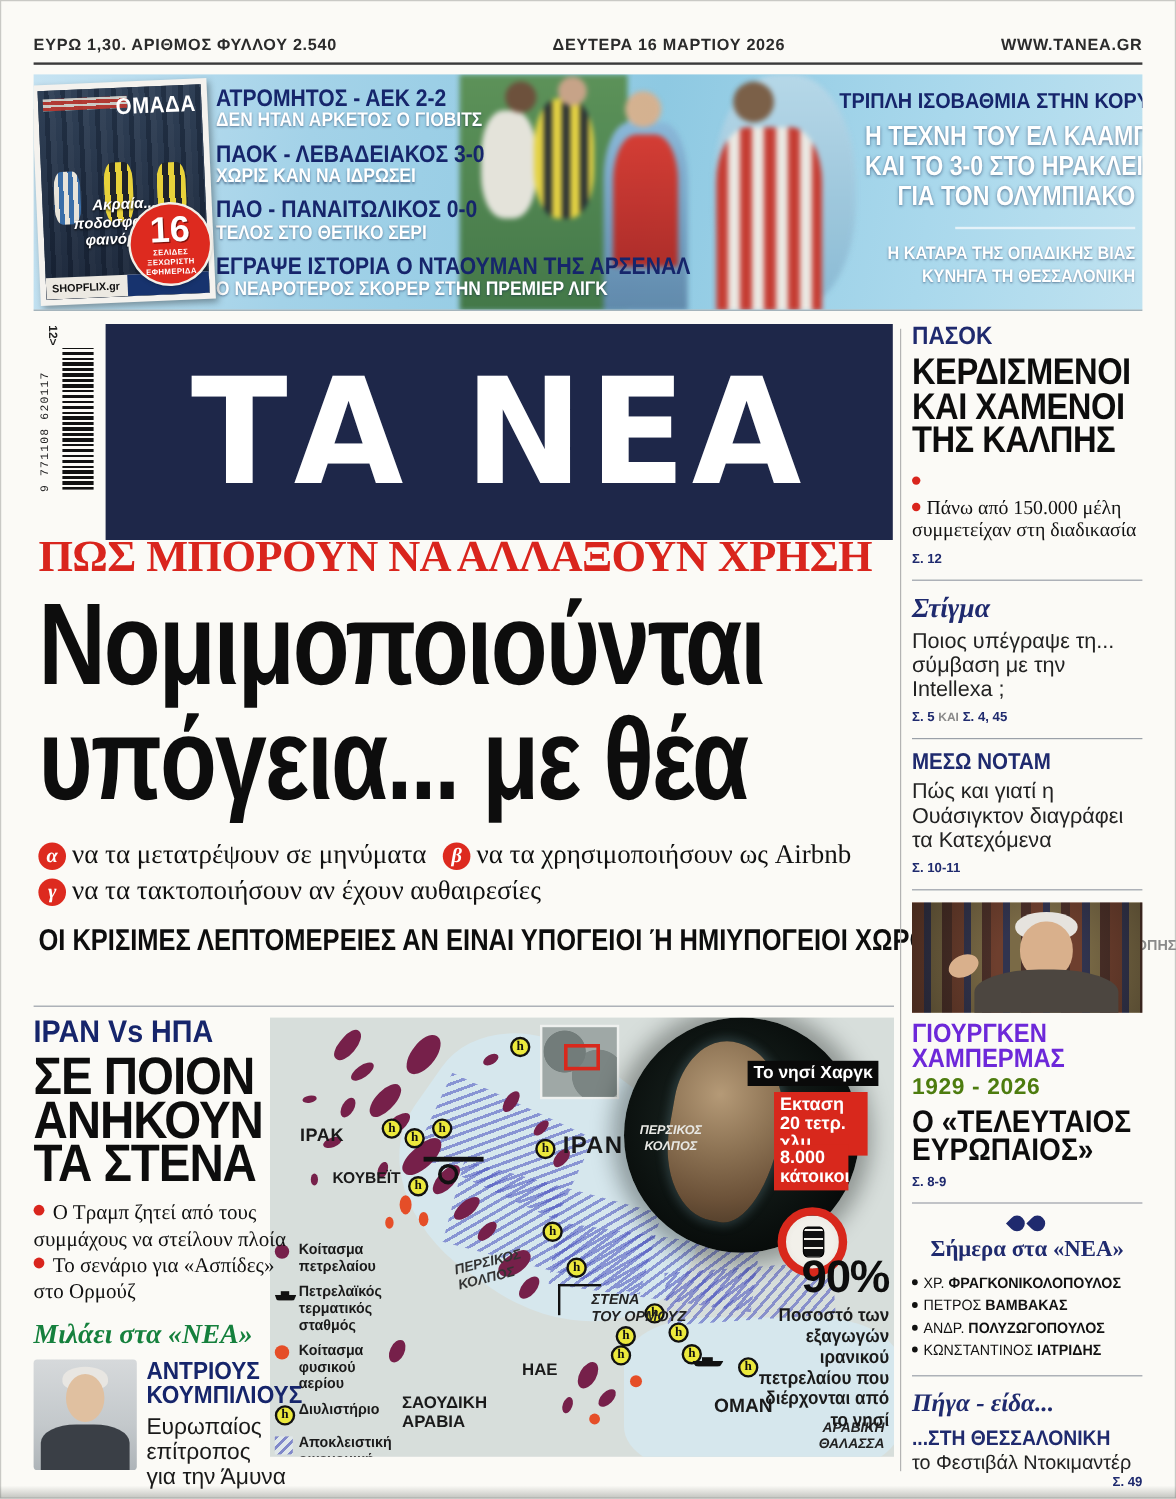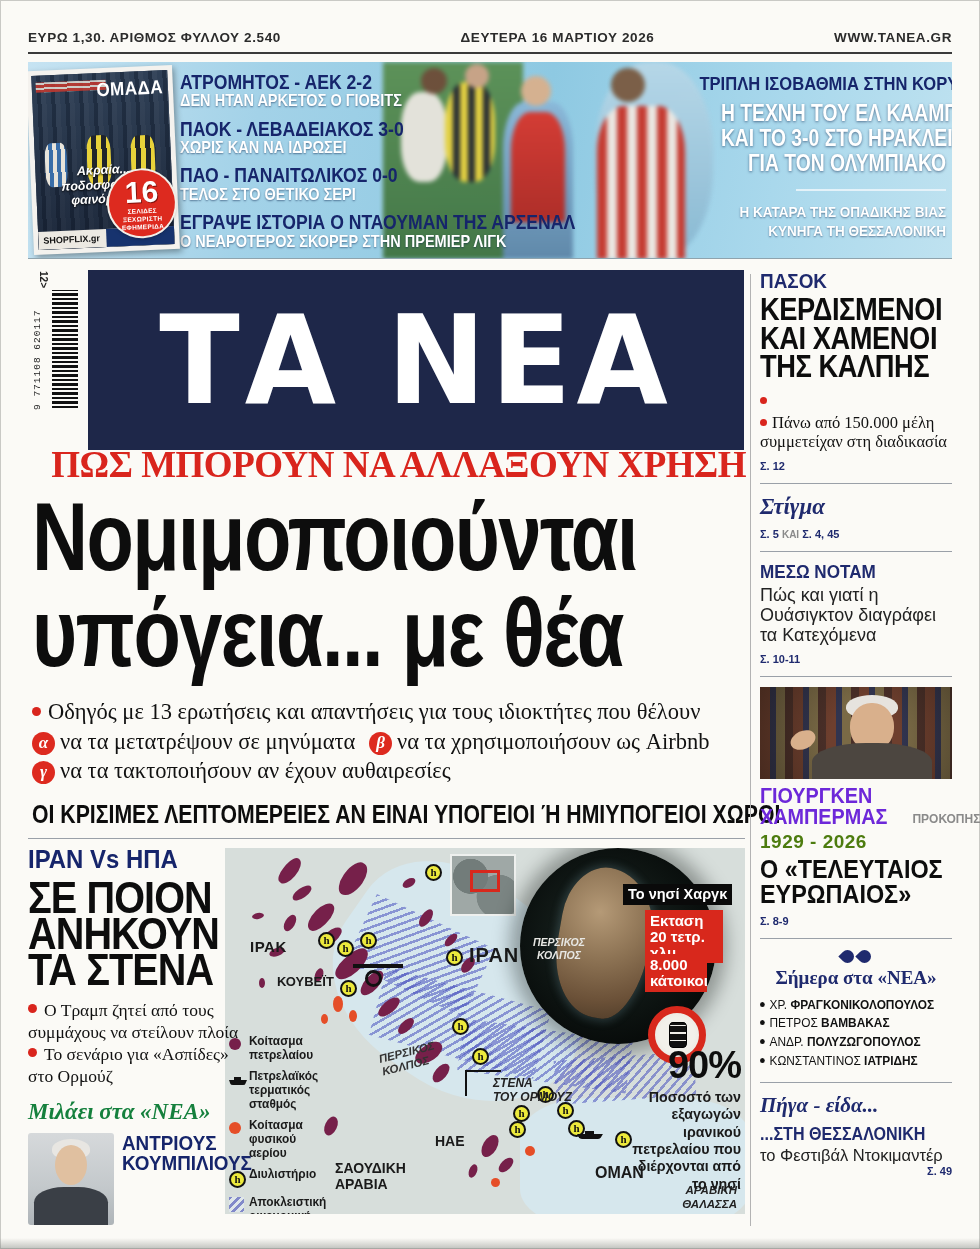--- a/index.html
+++ b/index.html
@@ -72,21 +72,21 @@
             transform:rotate(180deg); font-family:"Liberation Mono", monospace; font-size:9.5px; color:#222;
             letter-spacing:1px; }
   #masthead { position:absolute; left:88px; top:270px; width:656px; height:180px; background:#1e2749;
               display:flex; align-items:center; justify-content:center; }
   #masthead span { color:#fff; font-family:"DejaVu Sans", sans-serif; font-weight:bold; font-size:118px;
                    letter-spacing:5px; transform:scaleY(1.04); line-height:1; }
 
   
   #lead { position:absolute; left:32px; top:446px; width:714px; }
   .kicker { font-family:"Liberation Serif", serif; font-weight:bold; font-size:37px; color:#d9251d;
-            letter-spacing:-.5px; line-height:1;text-align:right; }
+            letter-spacing:-.5px; line-height:1; }
   #lead h1 { margin-top:6px; font-weight:bold; color:#0d0d0d; font-size:97px; line-height:.99;
              letter-spacing:-2px; }
   #lead h1 .hl { display:block; transform:scaleX(.8); transform-origin:0 50%; white-space:nowrap; }
   .lead-bullets { margin-top:16px; font-family:"Liberation Serif", serif; font-size:22.5px; color:#111;
                   line-height:1.32; }
   .rdot { display:inline-block; width:9px; height:9px; border-radius:50%; background:#d9251d;
           margin-right:7px; vertical-align:3px; }
   .gbadge { display:inline-block; width:23px; height:23px; border-radius:50%; background:#dd2a1f;
             color:#fff; font-family:"Liberation Serif", serif; font-style:italic; font-weight:bold;
             font-size:17px; text-align:center; line-height:22px; vertical-align:1px; margin-right:5px; }
@@ -309,21 +309,20 @@
     <span>ΤΑ ΝΕΑ</span>
   </div>
 
   <section id="lead">
     <div class="kicker">ΠΩΣ ΜΠΟΡΟΥΝ ΝΑ ΑΛΛΑΞΟΥΝ ΧΡΗΣΗ</div>
     <h1>
       <span class="hl">Νομιμοποιούνται</span>
       <span class="hl">υπόγεια... με θέα</span>
     </h1>
     <div class="lead-bullets">
-      <p><span class="rdot"></span><span>Οδηγός με 13 ερωτήσεις και απαντήσεις για τους ιδιοκτήτες που θέλουν</span></p>
       <p>
         <span class="gbadge">α</span><span>να τα μετατρέψουν σε μηνύματα</span>
         <span class="gbadge" style="margin-left:8px">β</span><span>να τα χρησιμοποιήσουν ως Airbnb</span>
       </p>
       <p>
         <span class="gbadge">γ</span><span>να τα τακτοποιήσουν αν έχουν αυθαιρεσίες</span>
       </p>
     </div>
     <div class="lead-foot">
       <span class="lead-summary">ΟΙ ΚΡΙΣΙΜΕΣ ΛΕΠΤΟΜΕΡΕΙΕΣ ΑΝ ΕΙΝΑΙ ΥΠΟΓΕΙΟΙ Ή ΗΜΙΥΠΟΓΕΙΟΙ ΧΩΡΟΙ</span>
@@ -496,20 +495,25 @@
       <div class="i-speak">Μιλάει στα «ΝΕΑ»</div>
       <div class="i-person">
         <div class="p-photo">
           <div class="hair"></div>
             <div class="face"></div>
             <div class="suit"></div>
         </div>
         <div class="p-info">
           <div class="p-name">ΑΝΤΡΙΟΥΣ</div>
           <div class="p-name">ΚΟΥΜΠΙΛΙΟΥΣ</div>
+          <div class="p-role">
+            <div>Ευρωπαίος</div>
+            <div>επίτροπος</div>
+            <div>για την Άμυνα</div>
+          </div>
         </div>
       </div>
 
     </div>
   </section>
 
   <div id="vdivider"></div>
   <aside id="sidebar">
 
     <div class="side-item">
@@ -519,20 +523,21 @@
         <span>ΚΑΙ ΧΑΜΕΝΟΙ</span>
         <span>ΤΗΣ ΚΑΛΠΗΣ</span>
       </div>
       <div class="s-bul"><span class="rdot"></span></div>
       <div class="s-bul" style="margin-top:3px"><span class="rdot"></span><span>Πάνω από 150.000 μέλη συμμετείχαν στη διαδικασία</span></div>
       <div class="s-page">Σ. 12</div>
     </div>
 
     <div class="side-item">
       <div class="s-serif">Στίγμα</div>
+      <div class="s-txt">Ποιος υπέγραψε τη... σύμβαση με την Intellexa ;</div>
       <div class="s-page s-pages">
         <span>Σ. 5</span>
         <span class="gray">ΚΑΙ</span>
         <span>Σ. 4, 45</span>
       </div>
     </div>
 
     <div class="side-item">
       <div class="s-kick" style="font-size:19px">ΜΕΣΩ ΝΟΤΑΜ</div>
       <div class="s-txt">Πώς και γιατί η Ουάσιγκτον διαγράφει τα Κατεχόμενα</div>

